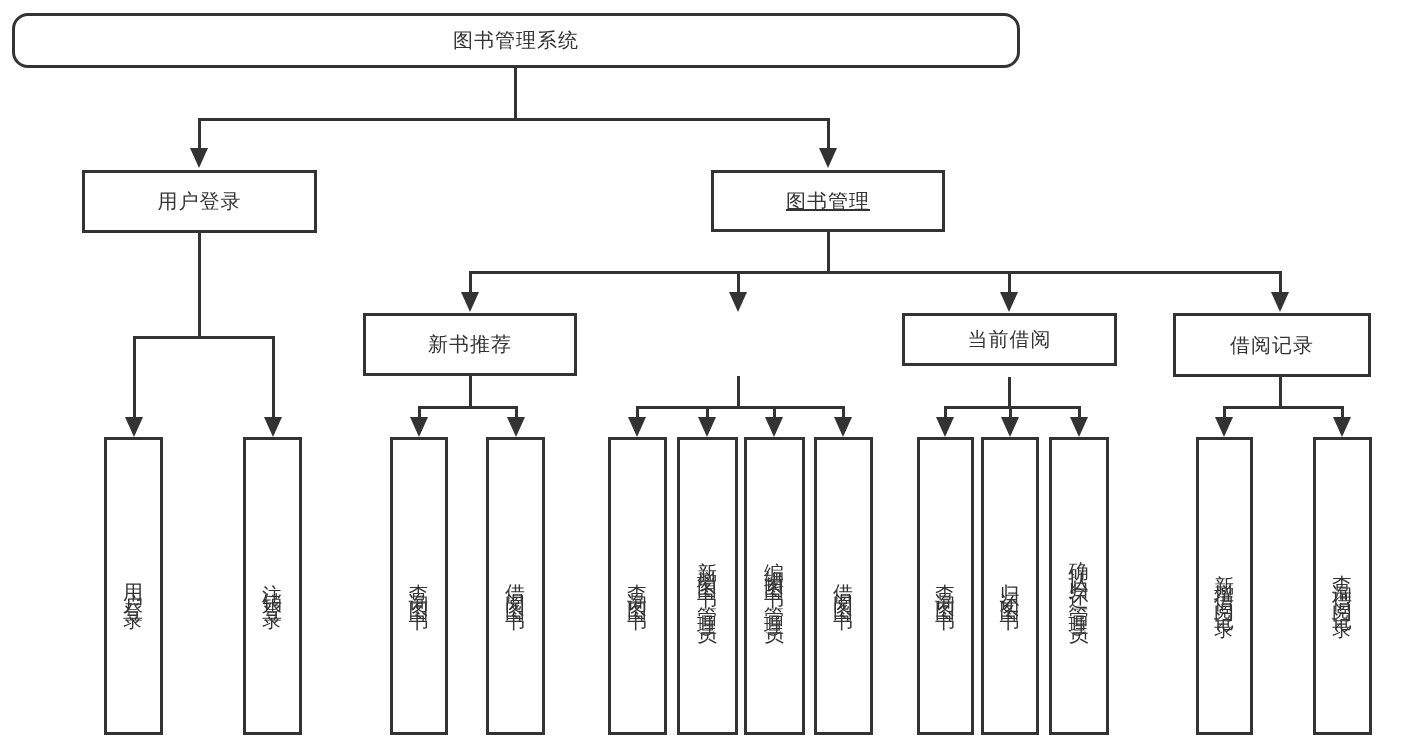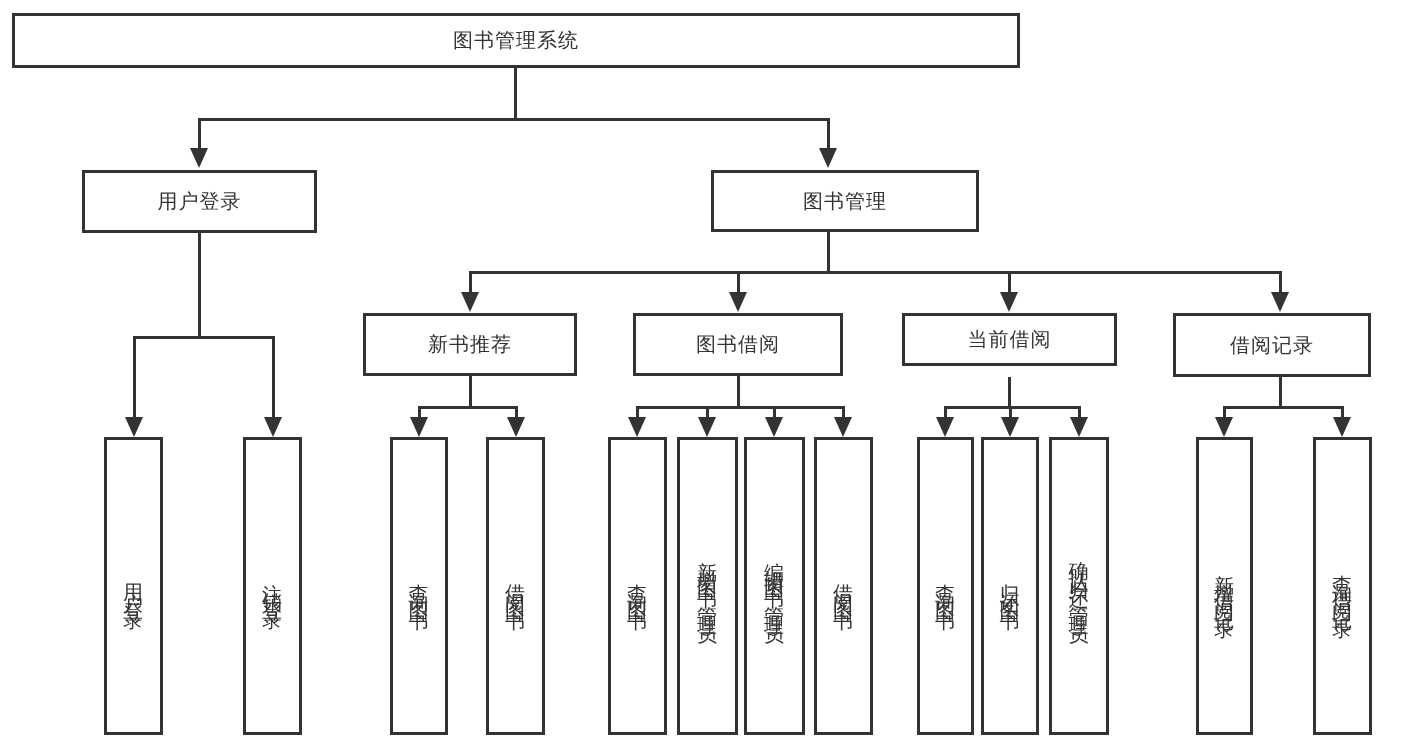--- a/index.html
+++ b/index.html
@@ -26,36 +26,33 @@
   .watermark{
     position:absolute;left:1183px;top:720px;z-index:5;
     font-size:20px;color:#d98f89;opacity:0.85;white-space:nowrap;
   }
 </style>
 </head>
 <body>
 
 <div class="canvas">
 
-  <div class="box hbox" style="left:12px;top:13px;width:1008px;height:55px;">
+  <div class="box hbox" style="left:12px;top:13px;width:1008px;height:55px;border-radius:16px;">
     <span>图书管理系统</span>
   </div>
 
   <div class="box hbox" style="left:82px;top:170px;width:235px;height:63px;">
     <span>用户登录</span>
   </div>
-  <div class="box hbox" style="left:711px;top:170px;width:268px;height:62px;">
+  <div class="box hbox" style="left:711px;top:170px;width:234px;height:62px;text-decoration:underline;">
     <span>图书管理</span>
   </div>
 
   <div class="box hbox" style="left:363px;top:313px;width:214px;height:63px;">
     <span>新书推荐</span>
-  </div>
-  <div class="box hbox" style="left:633px;top:313px;width:210px;height:63px;">
-    <span>图书借阅</span>
   </div>
   <div class="box hbox" style="left:902px;top:313px;width:215px;height:53px;">
     <span>当前借阅</span>
   </div>
   <div class="box hbox" style="left:1173px;top:313px;width:198px;height:64px;">
     <span>借阅记录</span>
   </div>
 
   <div class="box leaf" style="left:104px;top:437px;width:59px;height:298px;">
     <span>用户登录</span>

